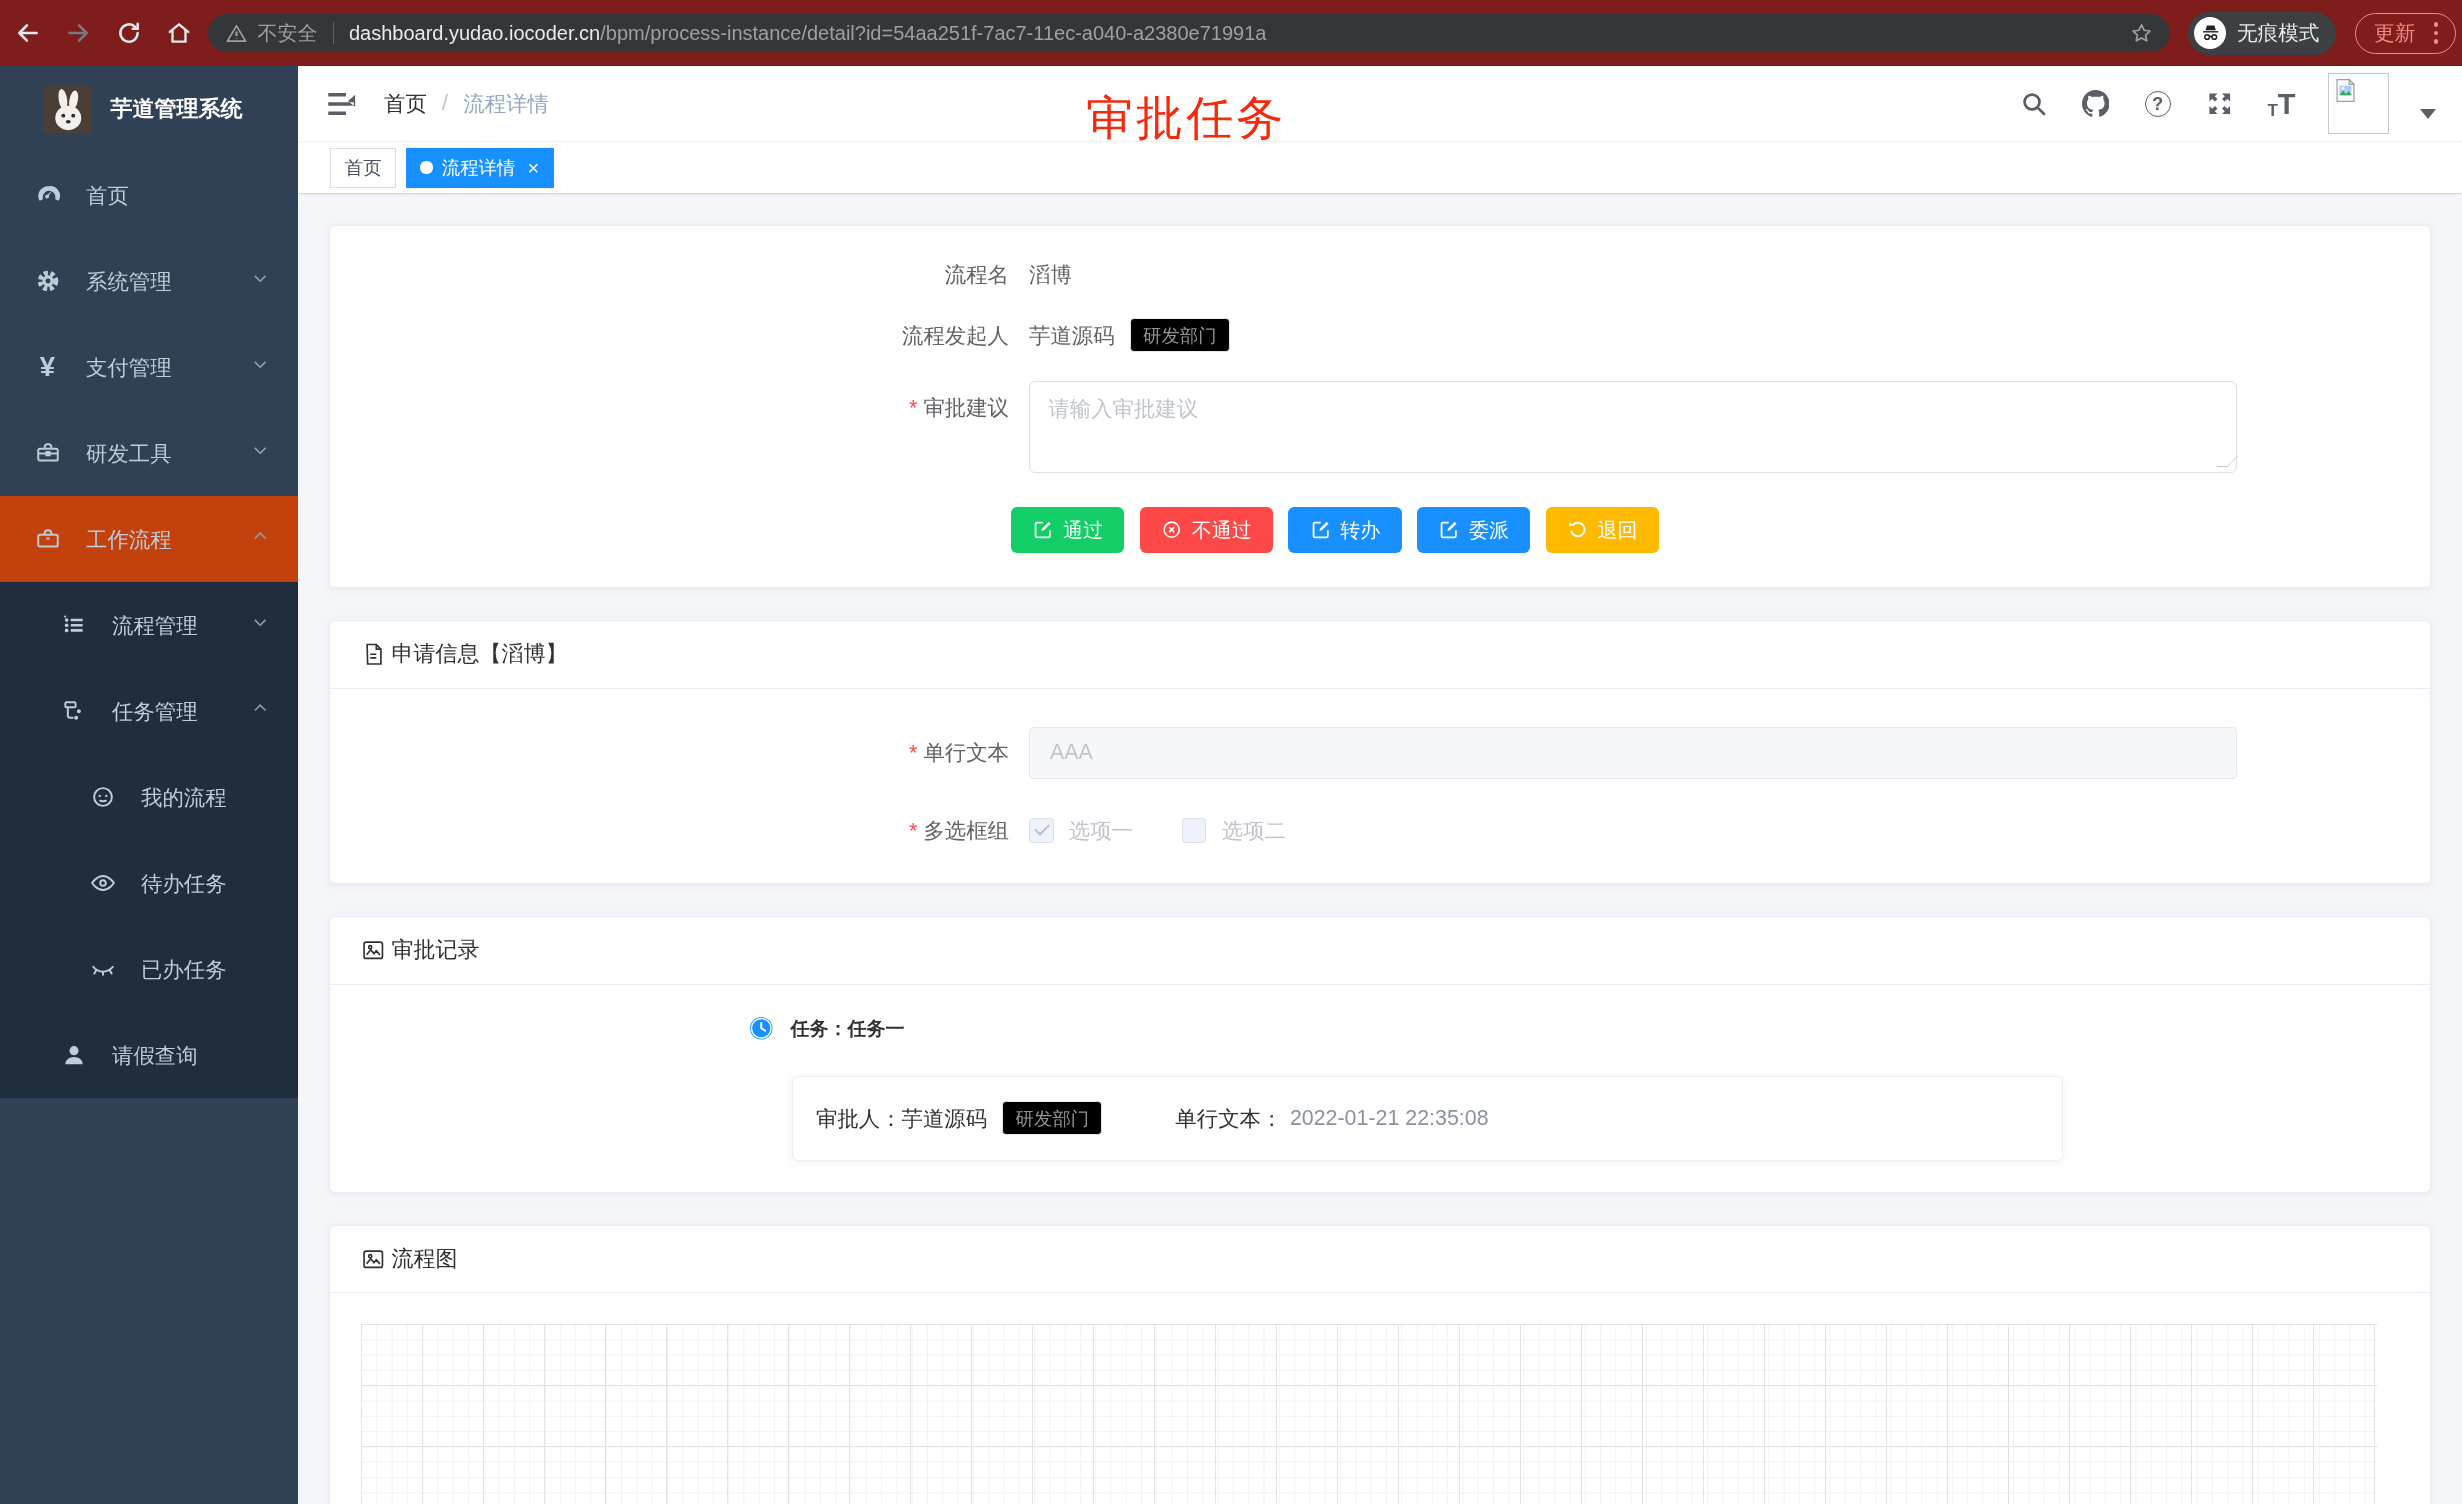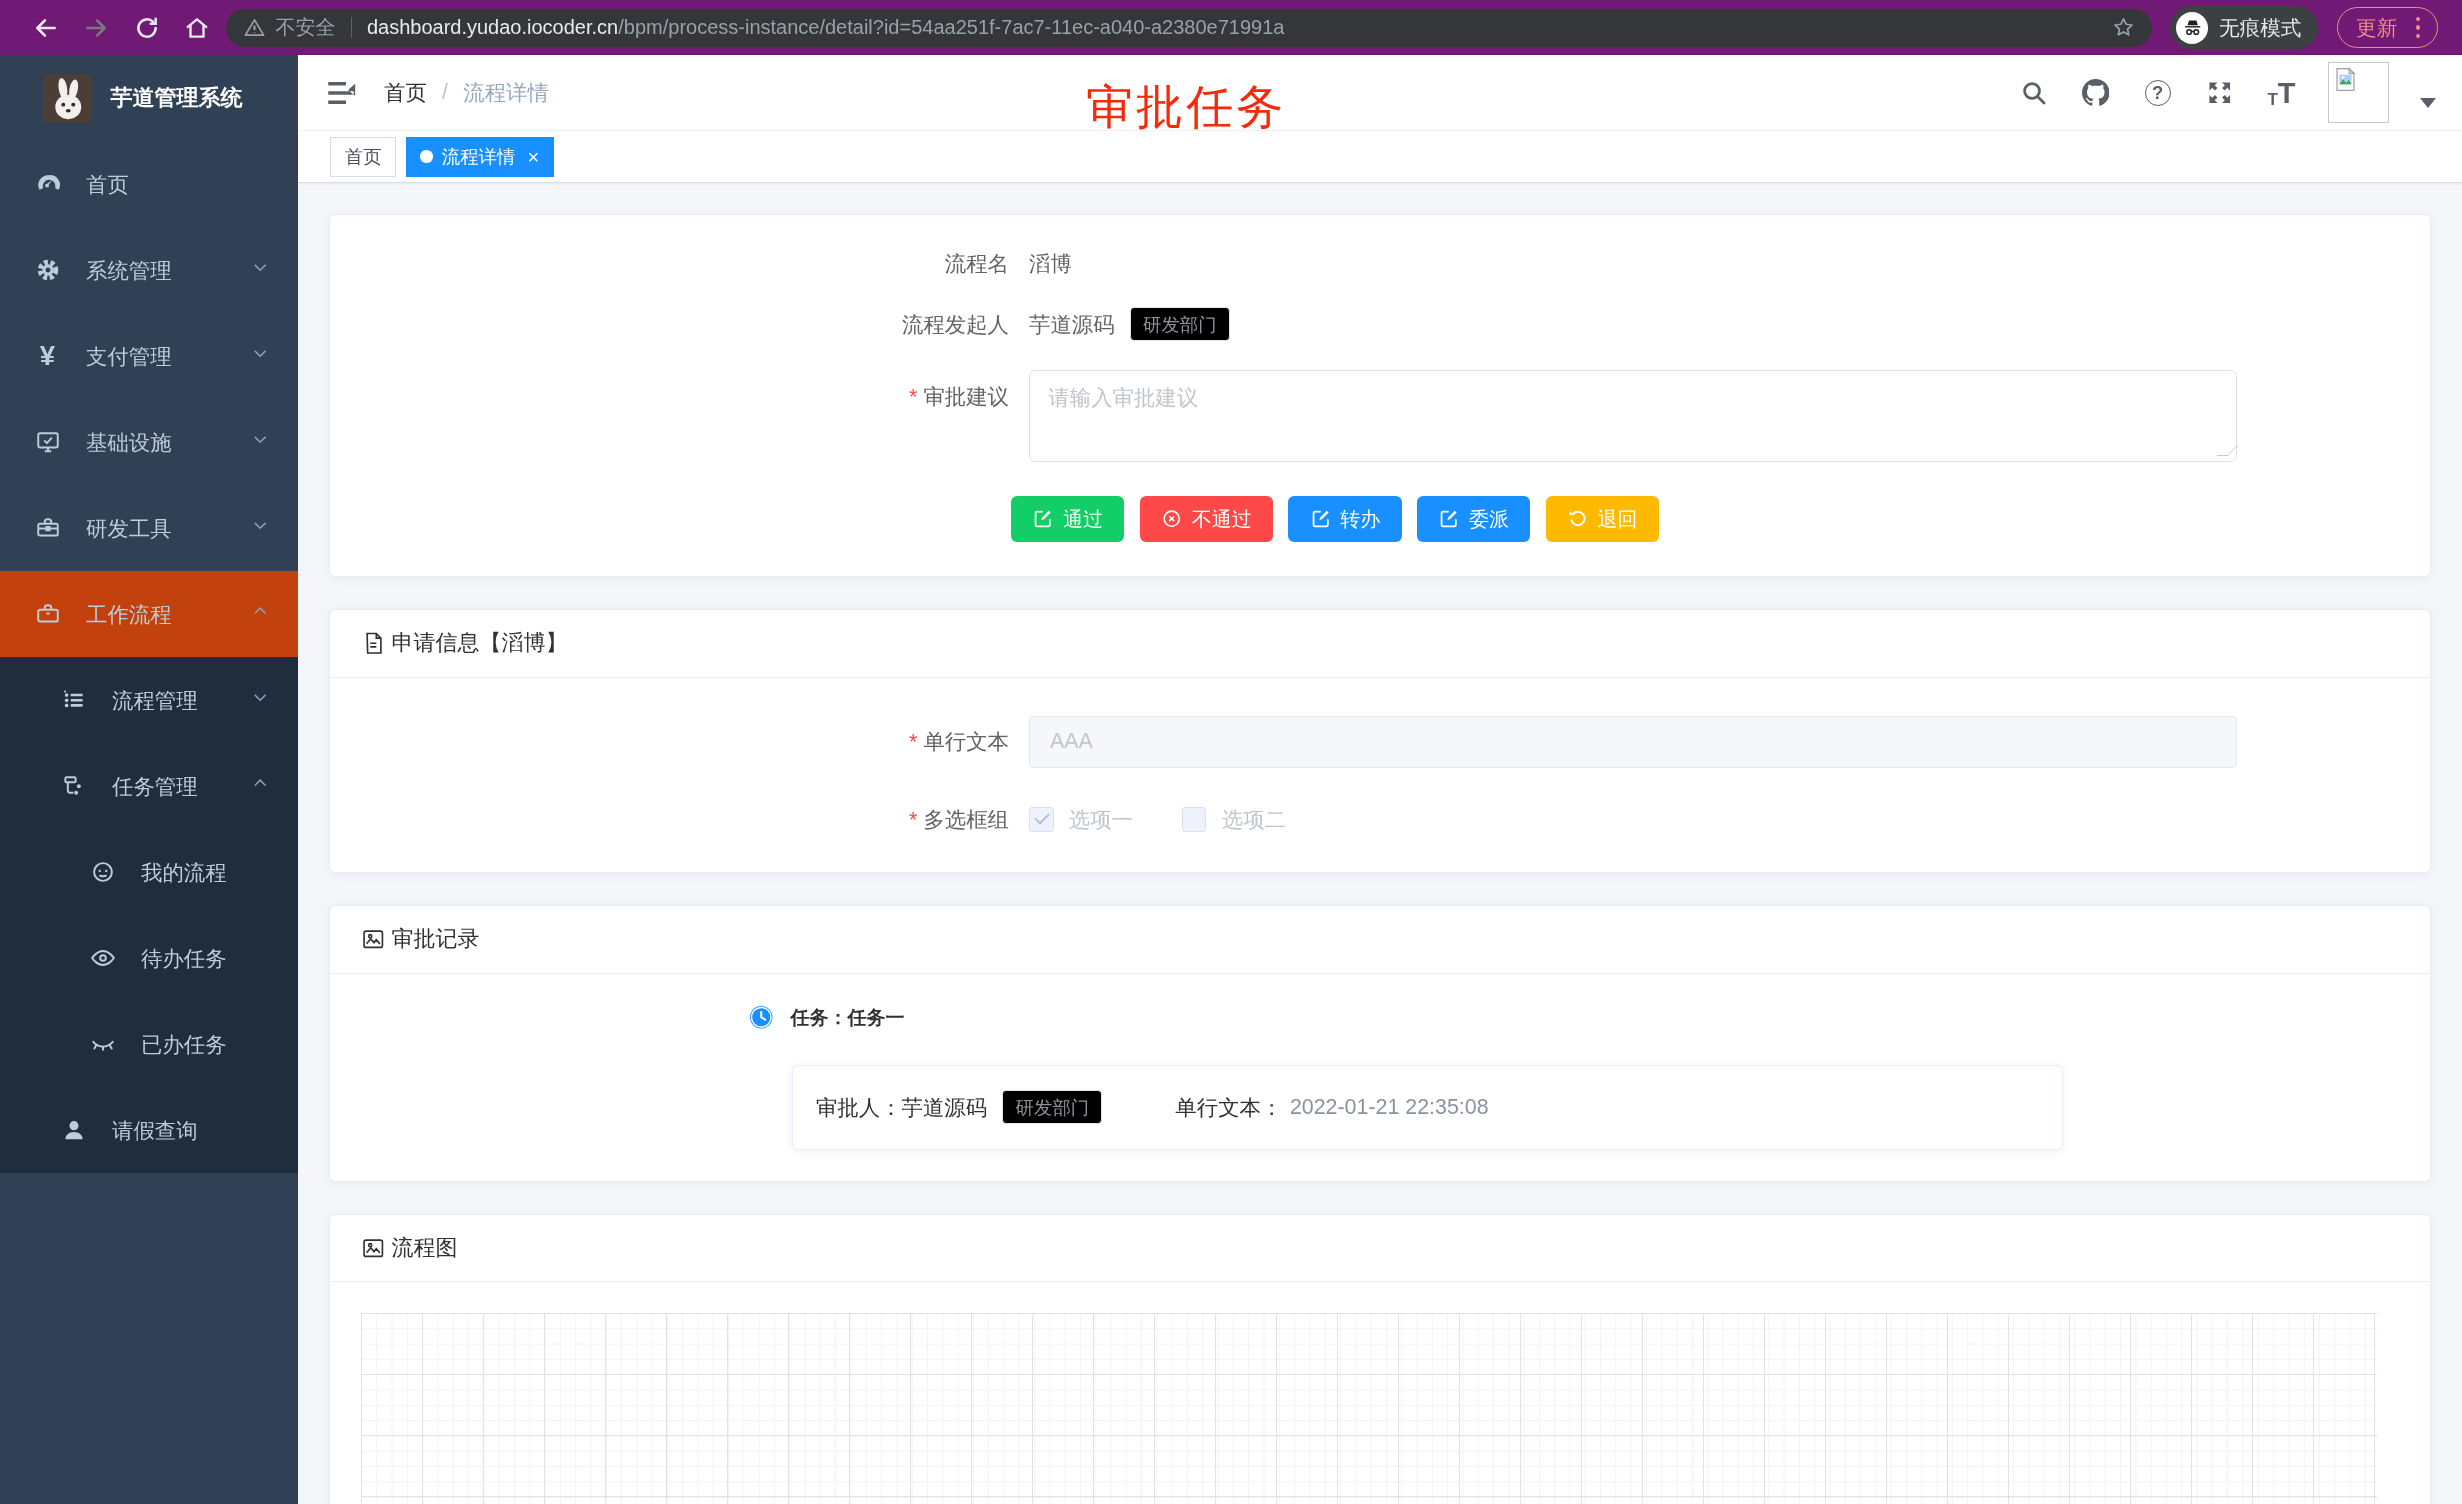--- a/index.html
+++ b/index.html
@@ -1,21 +1,21 @@
 <!DOCTYPE html>
 <html style="font-size:12.2px"><head>
 <meta charset="utf-8">
 <style>
   * { box-sizing: border-box; margin: 0; padding: 0; }
   html,body { width:2462px; height:1505px; overflow:hidden;
     font-family:"Liberation Sans","DejaVu Sans",sans-serif; background:#f4f6f9; }
 
   
-  .browser-bar { height:55px; background:#701a75; display:flex; align-items:center;
-    padding:0 24px; gap:7.6px; }
+  .browser-bar { height:66px; background:#7f1d1d; display:flex; align-items:center;
+    padding:0 6px; gap:7.6px; }
   .bicon { width:43px; height:43px; border-radius:50%; display:flex; align-items:center;
     justify-content:center; color:#e8eaed; flex:0 0 auto; }
   .bicon svg { width:26px; height:26px; }
   .bicon.dim { color:#76797d; }
   .url-capsule { flex:1; height:38px; background:#35363a; border-radius:19px;
     display:flex; align-items:center; padding:0 17px; gap:9.2px; min-width:0; }
   .sec-label { color:#9aa0a6; font-size:20px; white-space:nowrap; }
   .url-divider { width:0.8px; height:21.4px; background:#5f6368; margin:0 6.1px; }
   .url-text { font-size:20px; white-space:nowrap; overflow:hidden; flex:1; }
   .url-host { color:#e8eaed; }
@@ -275,33 +275,20 @@
       </div>
 
       <div class="mi">
         <span class="mico yen">¥</span>
         <span>支付管理</span>
         <span class="chev"><svg viewBox="0 0 24 24" fill="none" stroke="currentColor" stroke-width="2">
               <path d="M5 9l7 7 7-7"></path>
             </svg></span>
       </div>
 
-      <div class="mi">
-        <span class="mico">
-          <svg viewBox="0 0 24 24" fill="none" stroke="currentColor" stroke-width="1.8">
-              <rect x="3" y="4" width="18" height="13" rx="1.5"></rect>
-              <path d="M9 20.5h6M12 17v3.5"></path>
-              <path d="M8.5 10.5l2.5 2.5 4.5-5"></path>
-            </svg>
-        </span>
-        <span>基础设施</span>
-        <span class="chev"><svg viewBox="0 0 24 24" fill="none" stroke="currentColor" stroke-width="2">
-              <path d="M5 9l7 7 7-7"></path>
-            </svg></span>
-      </div>
 
       <div class="mi">
         <span class="mico">
           <svg viewBox="0 0 24 24" fill="none" stroke="currentColor" stroke-width="1.8">
               <rect x="3" y="8" width="18" height="11" rx="1.5"></rect>
               <path d="M9 8V6.2A2.2 2.2 0 0 1 11.2 4h1.6A2.2 2.2 0 0 1 15 6.2V8M3 12.5h18M10.5 11v3h3v-3z"></path>
             </svg>
         </span>
         <span>研发工具</span>
         <span class="chev"><svg viewBox="0 0 24 24" fill="none" stroke="currentColor" stroke-width="2">

